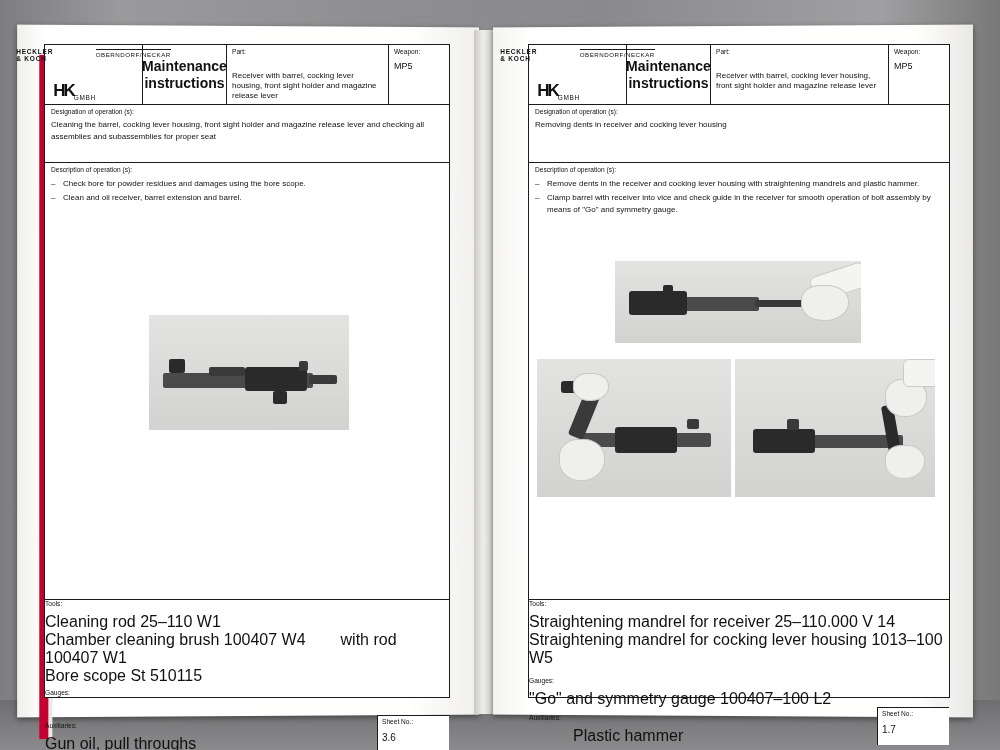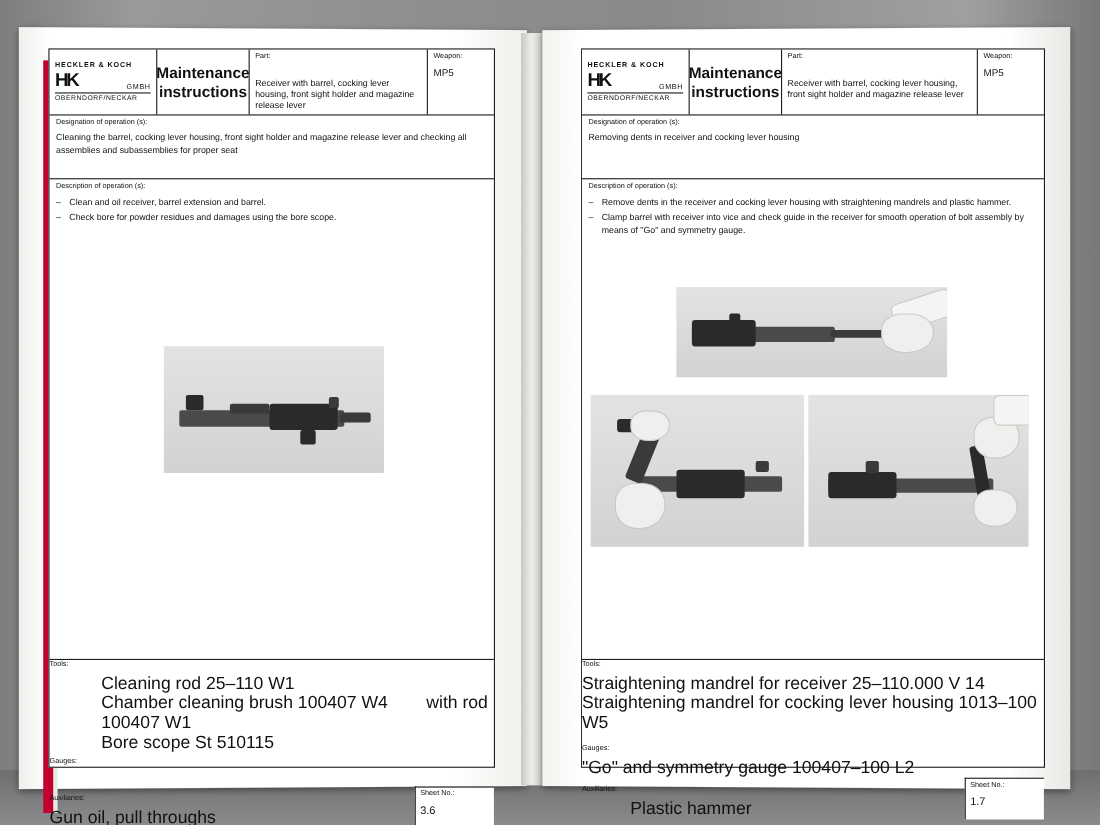--- a/index.html
+++ b/index.html
@@ -29,21 +29,21 @@
   .red-strip2{position:absolute;left:31px;top:30px;width:4px;height:682px;background:#e8e8e5;}
 
   
   .form{position:absolute;border:1px solid #1b1b1b;background:#fff;}
   .form-left{left:44px;top:44px;width:404px;height:652px;}
   .form-right{left:528px;top:44px;width:420px;height:652px;}
 
   .hdr{display:flex;border-bottom:1px solid #1b1b1b;height:60px;box-sizing:border-box;}
   .hdr .cell{border-right:1px solid #1b1b1b;box-sizing:border-box;padding:3px 5px;}
   .hdr .cell:last-child{border-right:none;}
-  .brandbox{width:98px;display:flex;flex-direction:column;justify-content:center;}
+  .brandbox{width:98px;display:flex;justify-content:center;}
   .brand-top{font-size:6.5px;letter-spacing:.8px;font-weight:bold;}
   .brand-mid{display:flex;align-items:flex-end;justify-content:space-between;}
   .hk-logo{font-weight:bold;font-size:17px;letter-spacing:-2px;font-family:"Liberation Sans",sans-serif;}
   .gmbh{font-size:6.5px;letter-spacing:.6px;}
   .brand-bot{font-size:6.2px;letter-spacing:.5px;border-top:1px solid #1b1b1b;padding-top:1px;margin-top:1px;}
   .titlebox{width:84px;display:flex;align-items:center;justify-content:center;text-align:center;
      font-weight:bold;font-size:14px;line-height:1.15;}
   .partbox{flex:1;}
   .weapbox{width:60px;}
   .lbl{font-size:6.6px;}
@@ -105,41 +105,41 @@
 
     <div class="section" style="height:58px;box-sizing:border-box;">
       <div class="lbl">Designation of operation (s):</div>
       <div class="sec-body">Cleaning the barrel, cocking lever housing, front sight holder and magazine release lever and checking all assemblies and subassemblies for proper seat</div>
     </div>
 
     <div style="height:437px;box-sizing:border-box;border-bottom:1px solid #1b1b1b;position:relative;">
       <div style="padding:3px 6px 0 6px;">
         <div class="lbl">Description of operation (s):</div>
         <ul class="bullets">
+          <li>Check bore for powder residues and damages using the bore scope.</li>
           <li>Clean and oil receiver, barrel extension and barrel.</li>
-          <li>Check bore for powder residues and damages using the bore scope.</li>
         </ul>
       </div>
 
       <div class="photo" style="left:104px;top:152px;width:200px;height:115px;">
         <div class="bg"></div>
         <div class="gun gun-l" style="left:14px;top:58px;width:150px;height:15px;"></div>
         <div class="gun gun-d" style="left:96px;top:52px;width:62px;height:24px;border-radius:3px;"></div>
         <div class="gun" style="left:160px;top:60px;width:28px;height:9px;"></div>
         <div class="gun gun-d" style="left:20px;top:44px;width:16px;height:14px;border-radius:2px;"></div>
         <div class="gun gun-d" style="left:124px;top:76px;width:14px;height:13px;"></div>
         <div class="gun" style="left:60px;top:52px;width:36px;height:9px;"></div>
         <div class="gun" style="left:150px;top:46px;width:9px;height:10px;"></div>
       </div>
     </div>
 
     <div class="footwrap">
       <div class="blk">
         <div class="lbl">Tools:</div>
-        <div class="txt" style="margin-top:6px;padding-left:47px;">
+        <div class="txt" style="margin-top:6px;">
           <div>Cleaning rod  25–110 W1</div>
           <div>
             <span>Chamber cleaning brush  100407 W4</span>
             <span class="inline-gap"></span>
             <span>with rod  100407 W1</span>
           </div>
           <div>Bore scope  St 510115</div>
         </div>
         <div class="lbl" style="margin-top:4px;">Gauges:</div>
         <div class="txt" style="min-height:26px;"></div>

